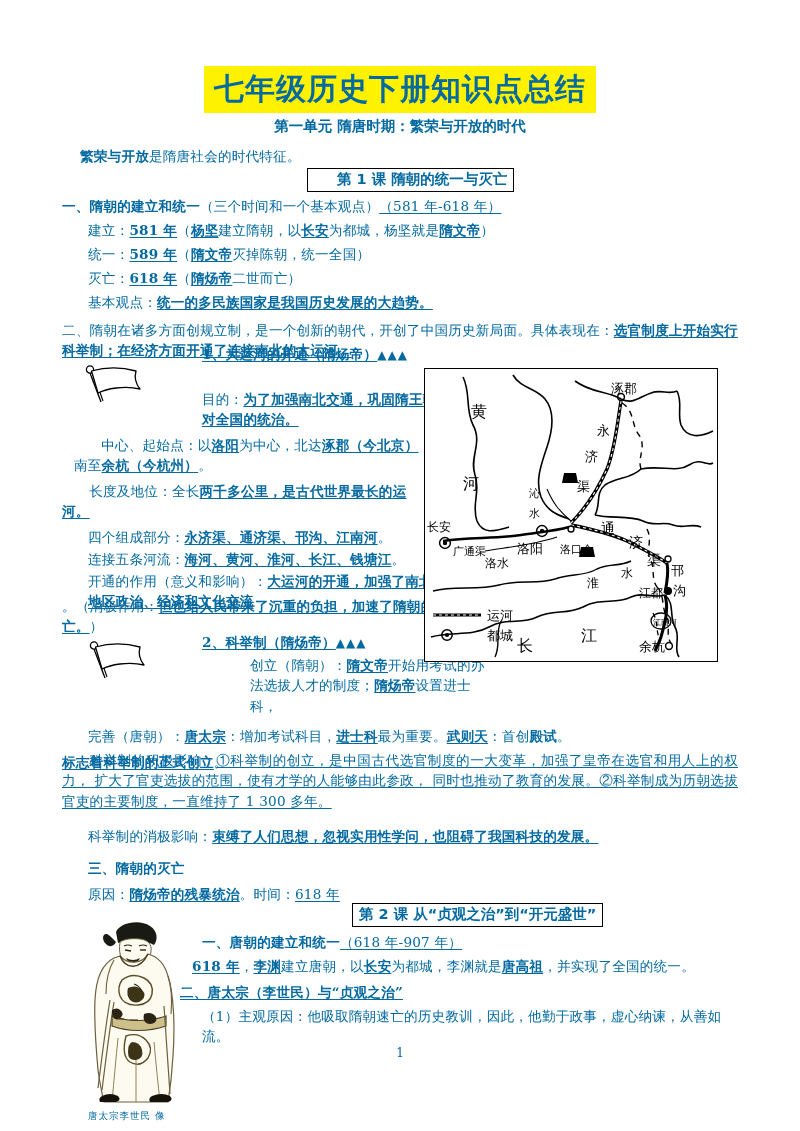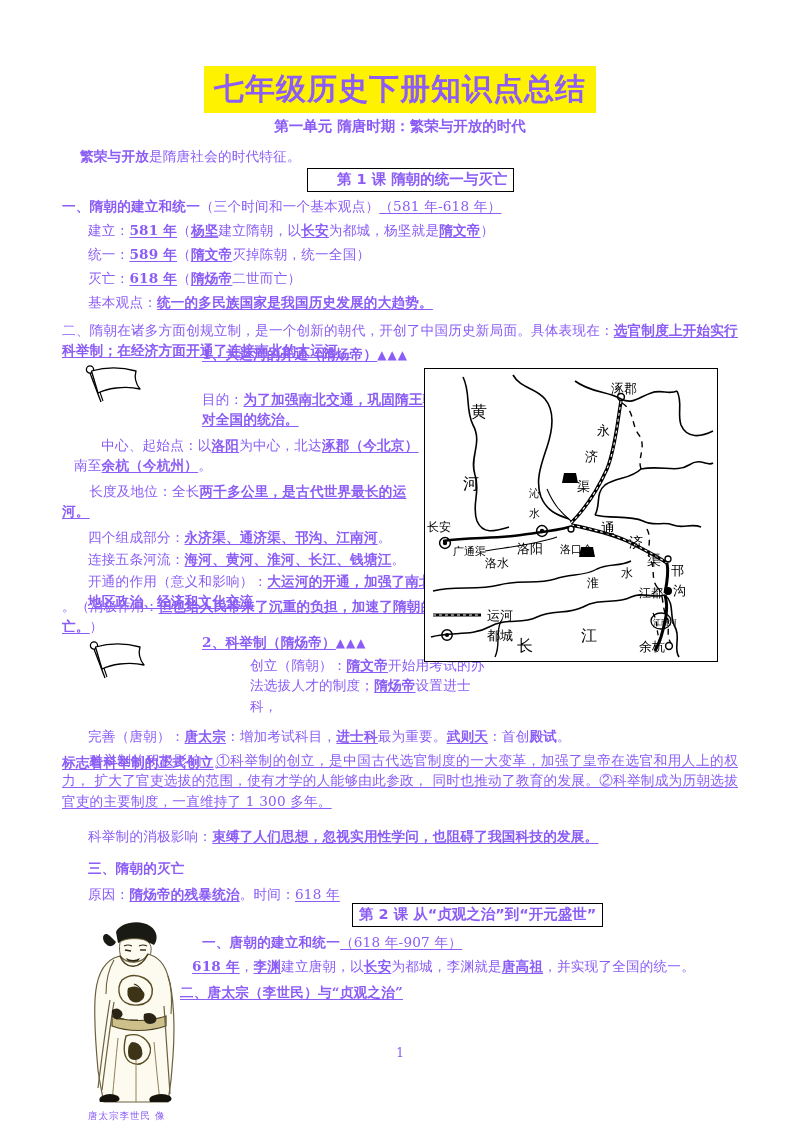--- a/index.html
+++ b/index.html
@@ -10,21 +10,21 @@
   body {
     font-family: "DejaVu Sans", "Liberation Sans", sans-serif;
   }
   #page {
     position: relative;
     width: 800px;
     height: 1131px;
     background: #ffffff;
     overflow: hidden;
     font-family: "DejaVu Serif", "Liberation Serif", serif;
-    color: #8b5cf6;
+    color: #0369a1;
   }
   .sheet {
     position: absolute;
     left: 62px;
     top: 0;
     width: 676px;
     height: 1131px;
   }
 
   
@@ -249,20 +249,23 @@
     </div>
 
     <div class="p" style="left:130px; top:956px; width:546px;">
       <span class="bu">618 年</span><span>，</span><span class="bu">李渊</span><span>建立唐朝，以</span><span class="bu">长安</span><span>为都城，李渊就是</span><span class="bu">唐高祖</span><span>，并实现了全国的统一。</span>
     </div>
 
     <div class="p" style="left:118px; top:982px;">
       <span class="bu">二、唐太宗（李世民）与“贞观之治”</span>
     </div>
 
+    <div class="p" style="left:140px; top:1006px; width:536px;">
+      <span>（1）主观原因：</span><span>他吸取隋朝速亡的历史教训，因此，他勤于政事，虚心纳谏，从善如流。</span>
+    </div>
 
     <div class="map" style="left:362px; top:368px; width:292px; height:292px;">
       <svg width="290" height="290" viewBox="0 0 290 290" xmlns="http://www.w3.org/2000/svg" style="font-family:'DejaVu Serif','Liberation Serif',serif;">
         <rect x="0" y="0" width="290" height="290" fill="#ffffff"></rect>
 
         <path d="M38,8 C46,24 40,40 48,56 C58,74 44,88 50,106 C56,122 46,136 52,152 C58,166 70,162 84,158" fill="none" stroke="#000" stroke-width="1.6"></path>
 
         <path d="M88,6 C96,20 110,18 120,30 C130,42 128,60 122,78 C116,96 110,112 116,128 C122,142 132,146 144,150" fill="none" stroke="#000" stroke-width="1.6"></path>
 
         <path d="M122,120 C128,134 134,142 146,152" fill="none" stroke="#000" stroke-width="1.1"></path>

